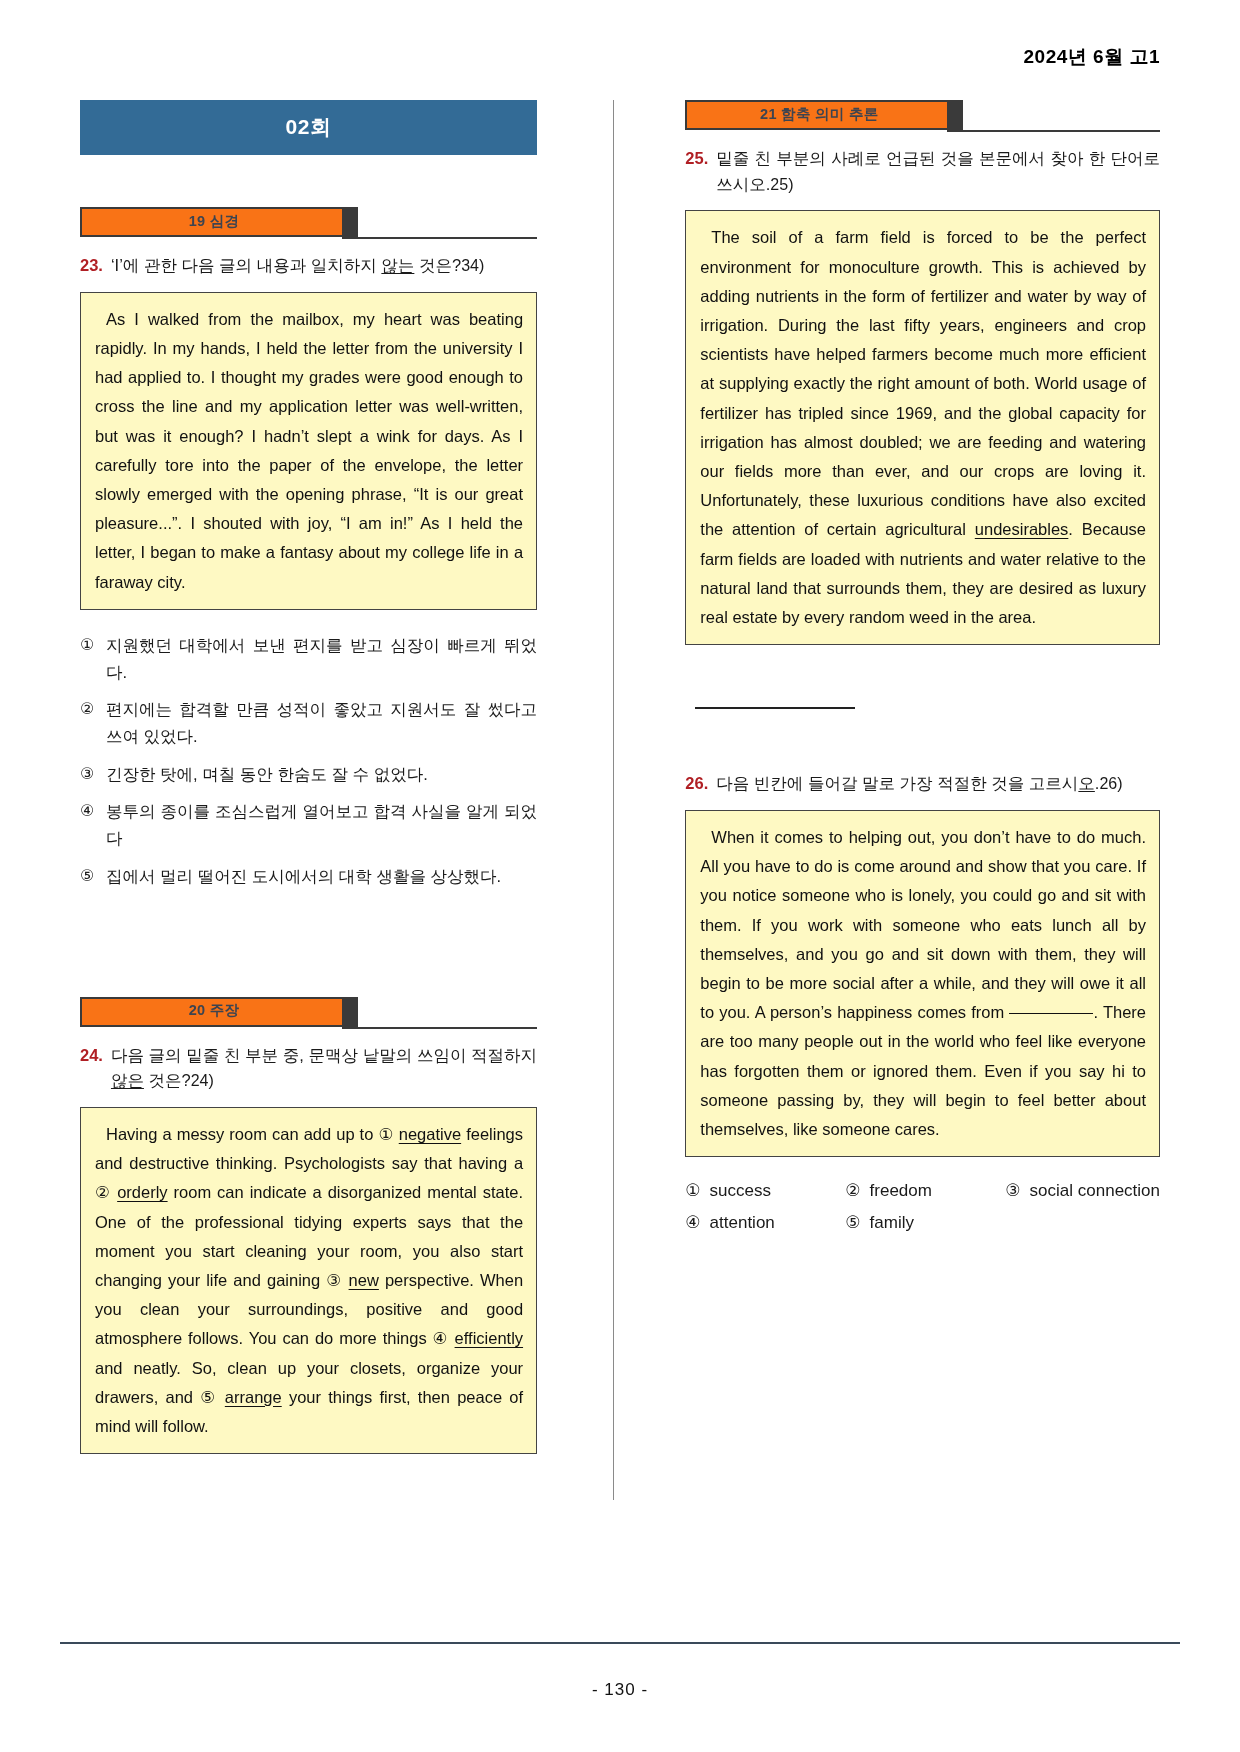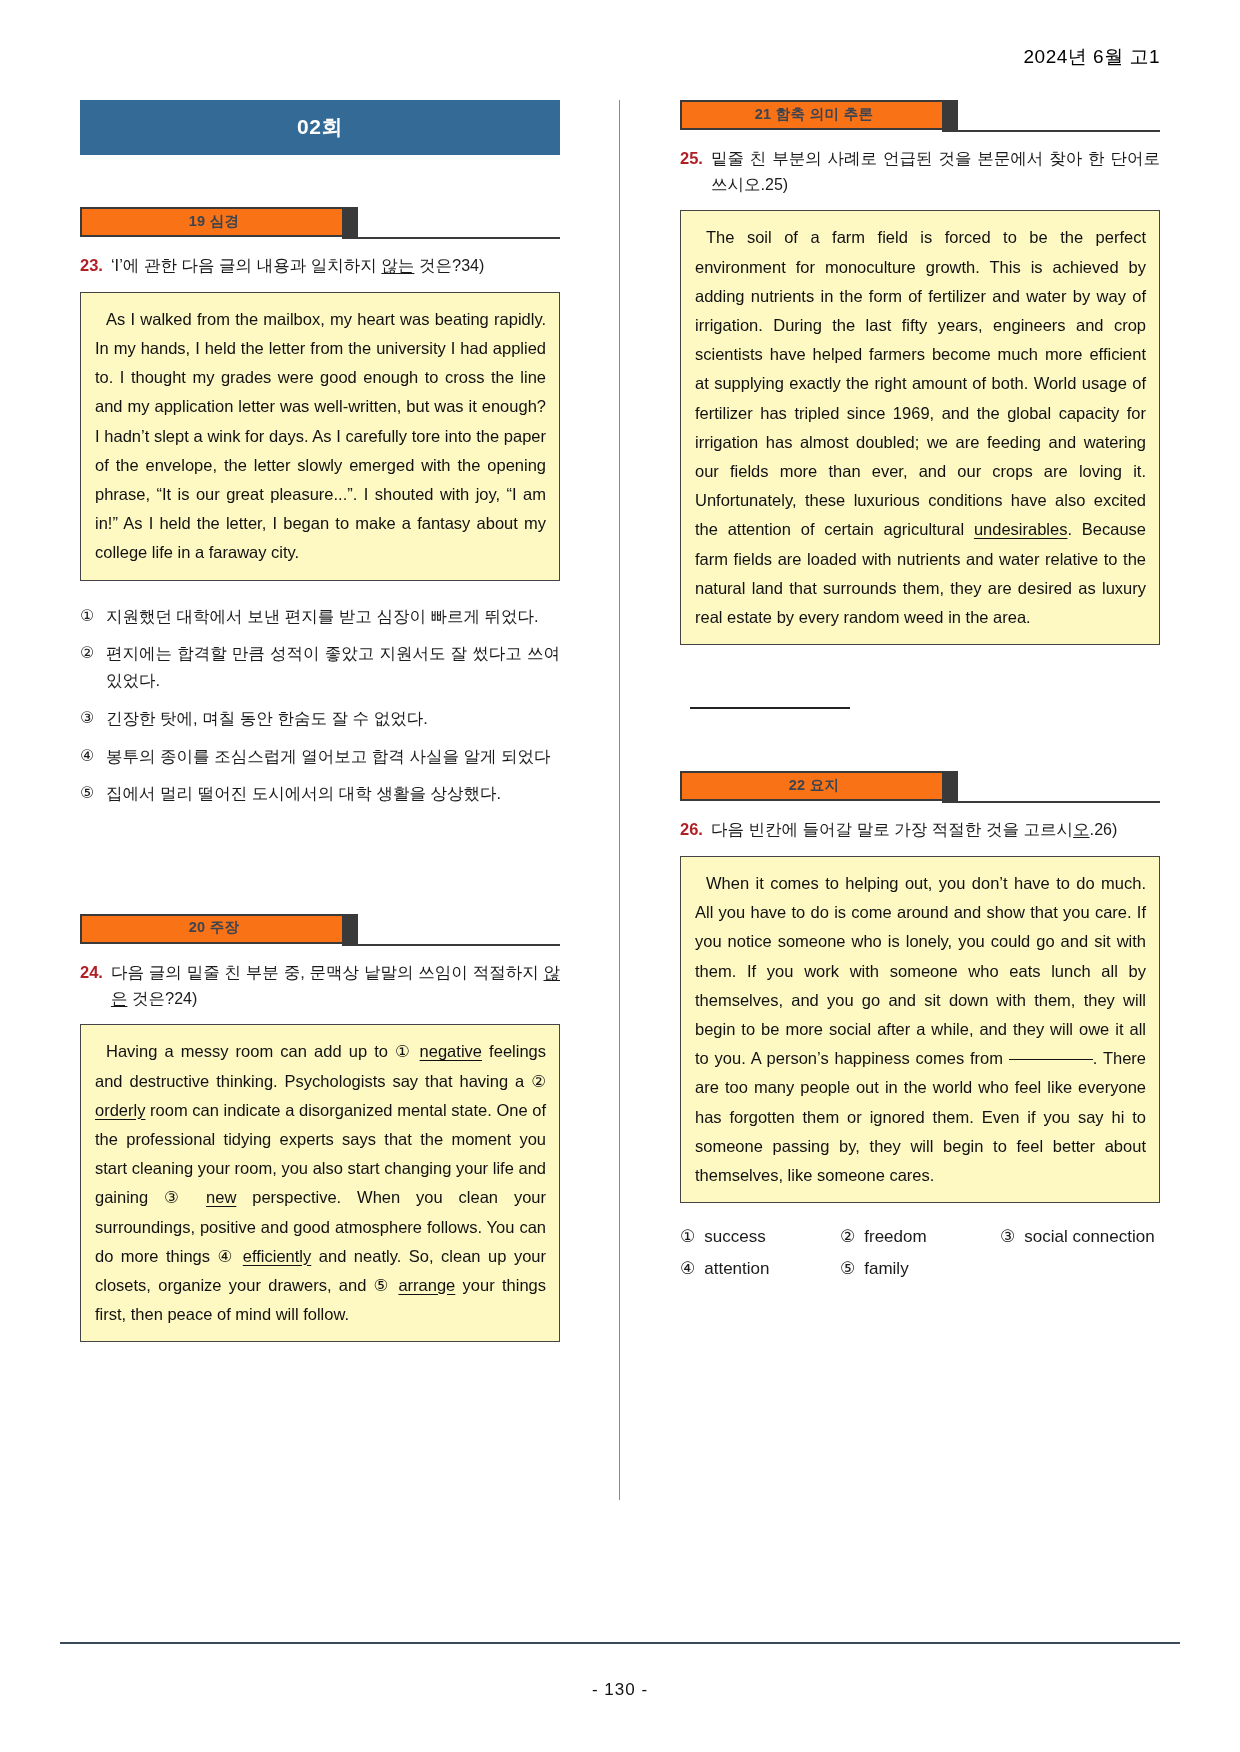--- a/index.html
+++ b/index.html
@@ -24,34 +24,34 @@
     box-sizing: border-box;
     padding: 0;
   }
 
   
   .page-header {
     position: absolute;
     top: 44px;
     right: 80px;
     font-size: 19px;
-    font-weight: 400;
+    font-weight: 700;
     letter-spacing: 0.5px;
     color: #000;
   }
 
   
   .columns {
     position: absolute;
     top: 100px;
     left: 80px;
     width: 1080px;
     height: 1440px;
     display: flex;
-    gap: 0px;
+    gap: 17px;
   }
   .col {
     width: 480px;
     box-sizing: border-box;
     position: relative;
   }
   .col-left { padding-right: 0px; }
   .col-gap {
     width: 120px;
     position: relative;
@@ -333,27 +333,20 @@
           <span class="q-num">25.</span>
           <span class="q-text">밑줄 친 부분의 사례로 언급된 것을 본문에서 찾아 한 단어로 쓰시오.<span class="sup">25)</span></span>
         </div>
 
         <div class="passage"><span class="indent"></span>The soil of a farm field is forced to be the perfect environment for monoculture growth. This is achieved by adding nutrients in the form of fertilizer and water by way of irrigation. During the last fifty years, engineers and crop scientists have helped farmers become much more efficient at supplying exactly the right amount of both. World usage of fertilizer has tripled since 1969, and the global capacity for irrigation has almost doubled; we are feeding and watering our fields more than ever, and our crops are loving it. Unfortunately, these luxurious conditions have also excited the attention of certain agricultural <u>undesirables</u>. Because farm fields are loaded with nutrients and water relative to the natural land that surrounds them, they are desired as luxury real estate by every random weed in the area.</div>
 
         <div class="short-rule"></div>
       </div>
 
       <div>
-        <div class="section-tag">
-          <div class="tag-box">
-            <span class="tag-label">22 요지</span>
-          </div>
-          <div class="tag-block"></div>
-          <div class="tag-rule"></div>
-        </div>
 
         <div class="q-prompt">
           <span class="q-num">26.</span>
           <span class="q-text">다음 빈칸에 들어갈 말로 가장 적절한 것을 고르시<u>오</u>.<span class="sup">26)</span></span>
         </div>
 
         <div class="passage"><span class="indent"></span>When it comes to helping out, you don’t have to do much. All you have to do is come around and show that you care. If you notice someone who is lonely, you could go and sit with them. If you work with someone who eats lunch all by themselves, and you go and sit down with them, they will begin to be more social after a while, and they will owe it all to you. A person’s happiness comes from <span class="blankline"></span>. There are too many people out in the world who feel like everyone has forgotten them or ignored them. Even if you say hi to someone passing by, they will begin to feel better about themselves, like someone cares.</div>
 
         <div class="choices-en">
           <div class="row">

